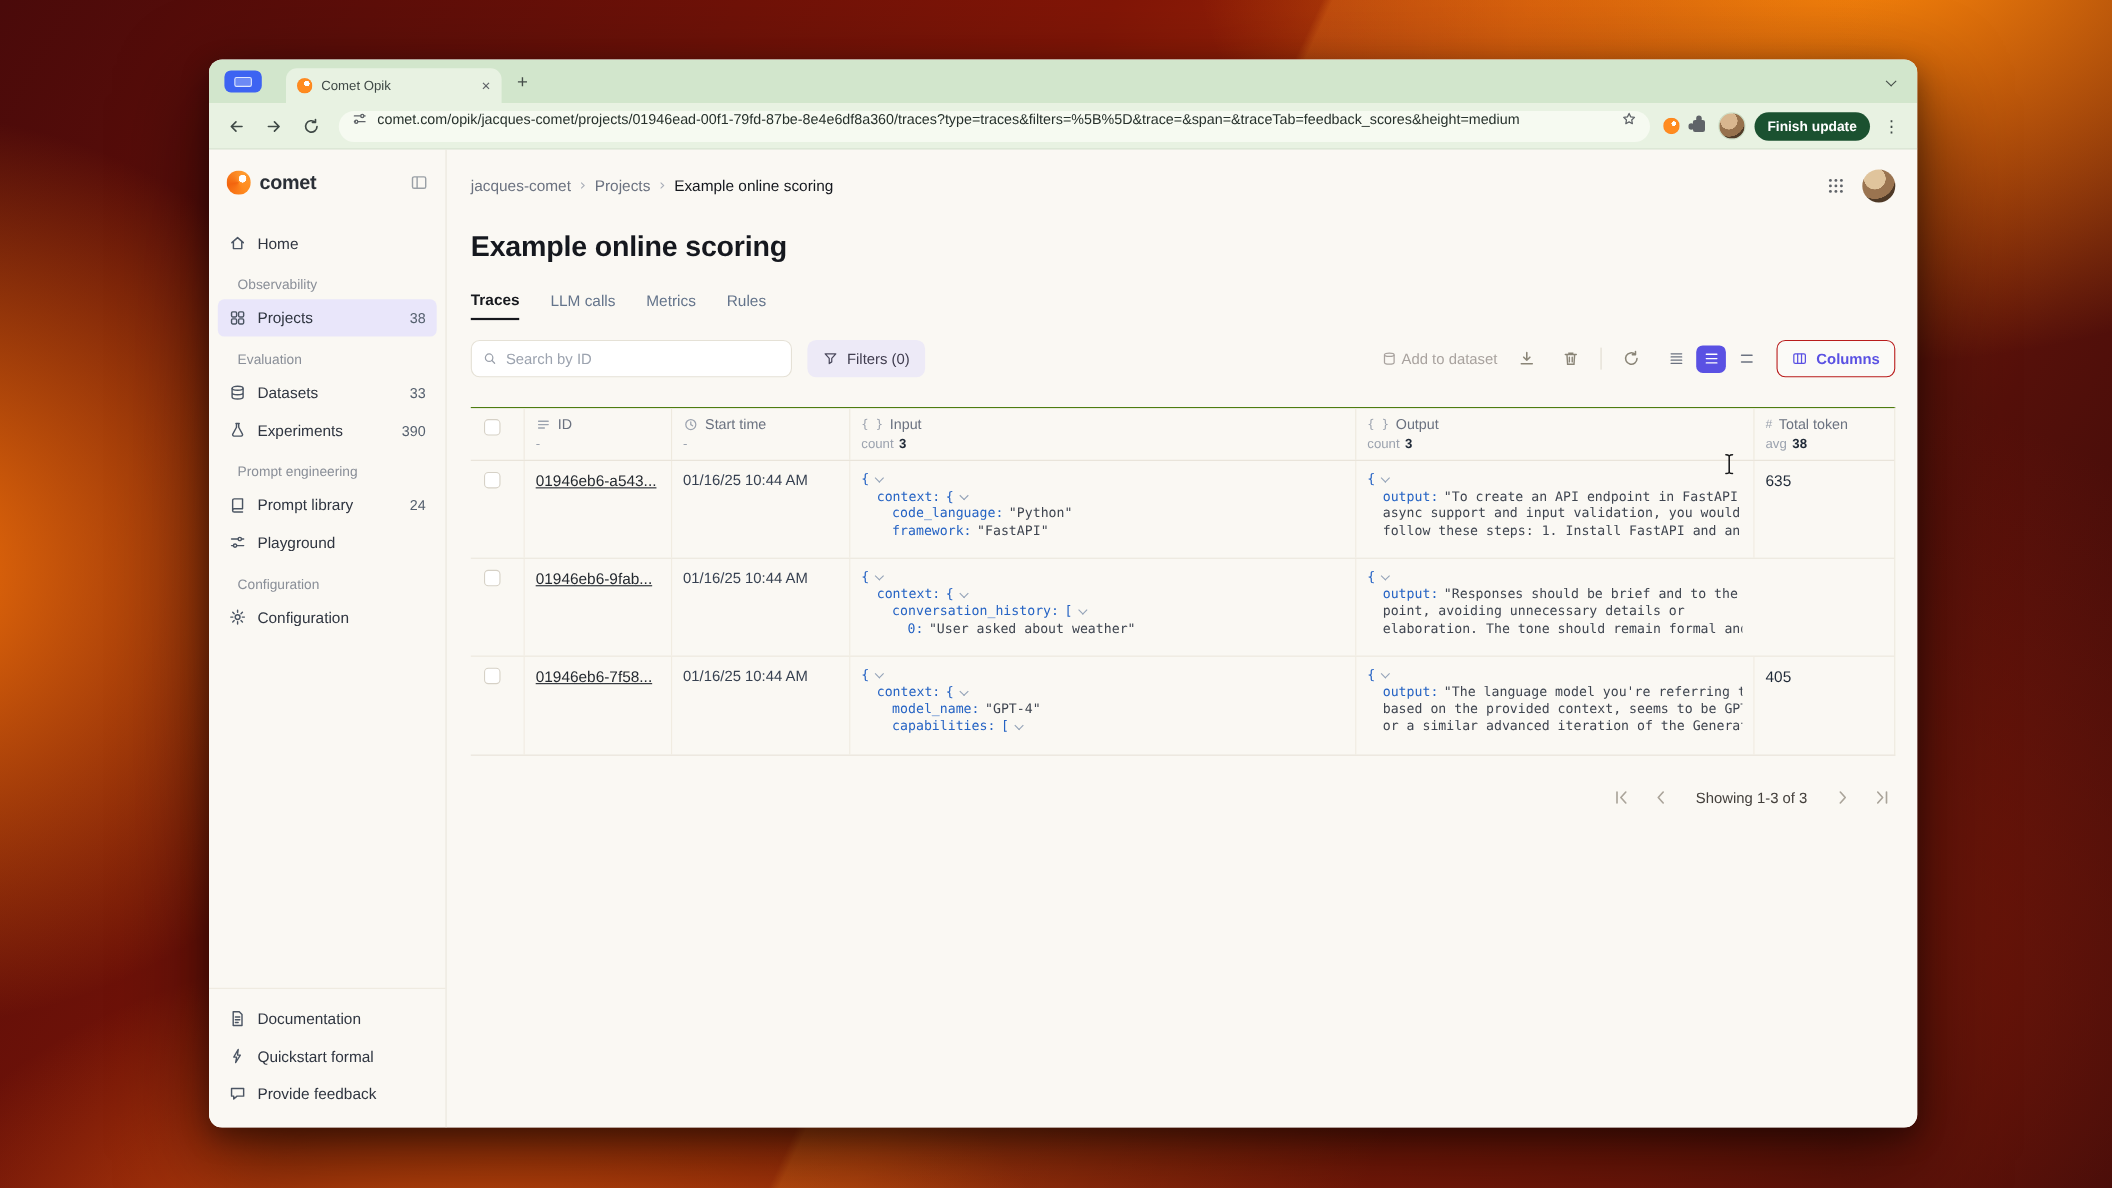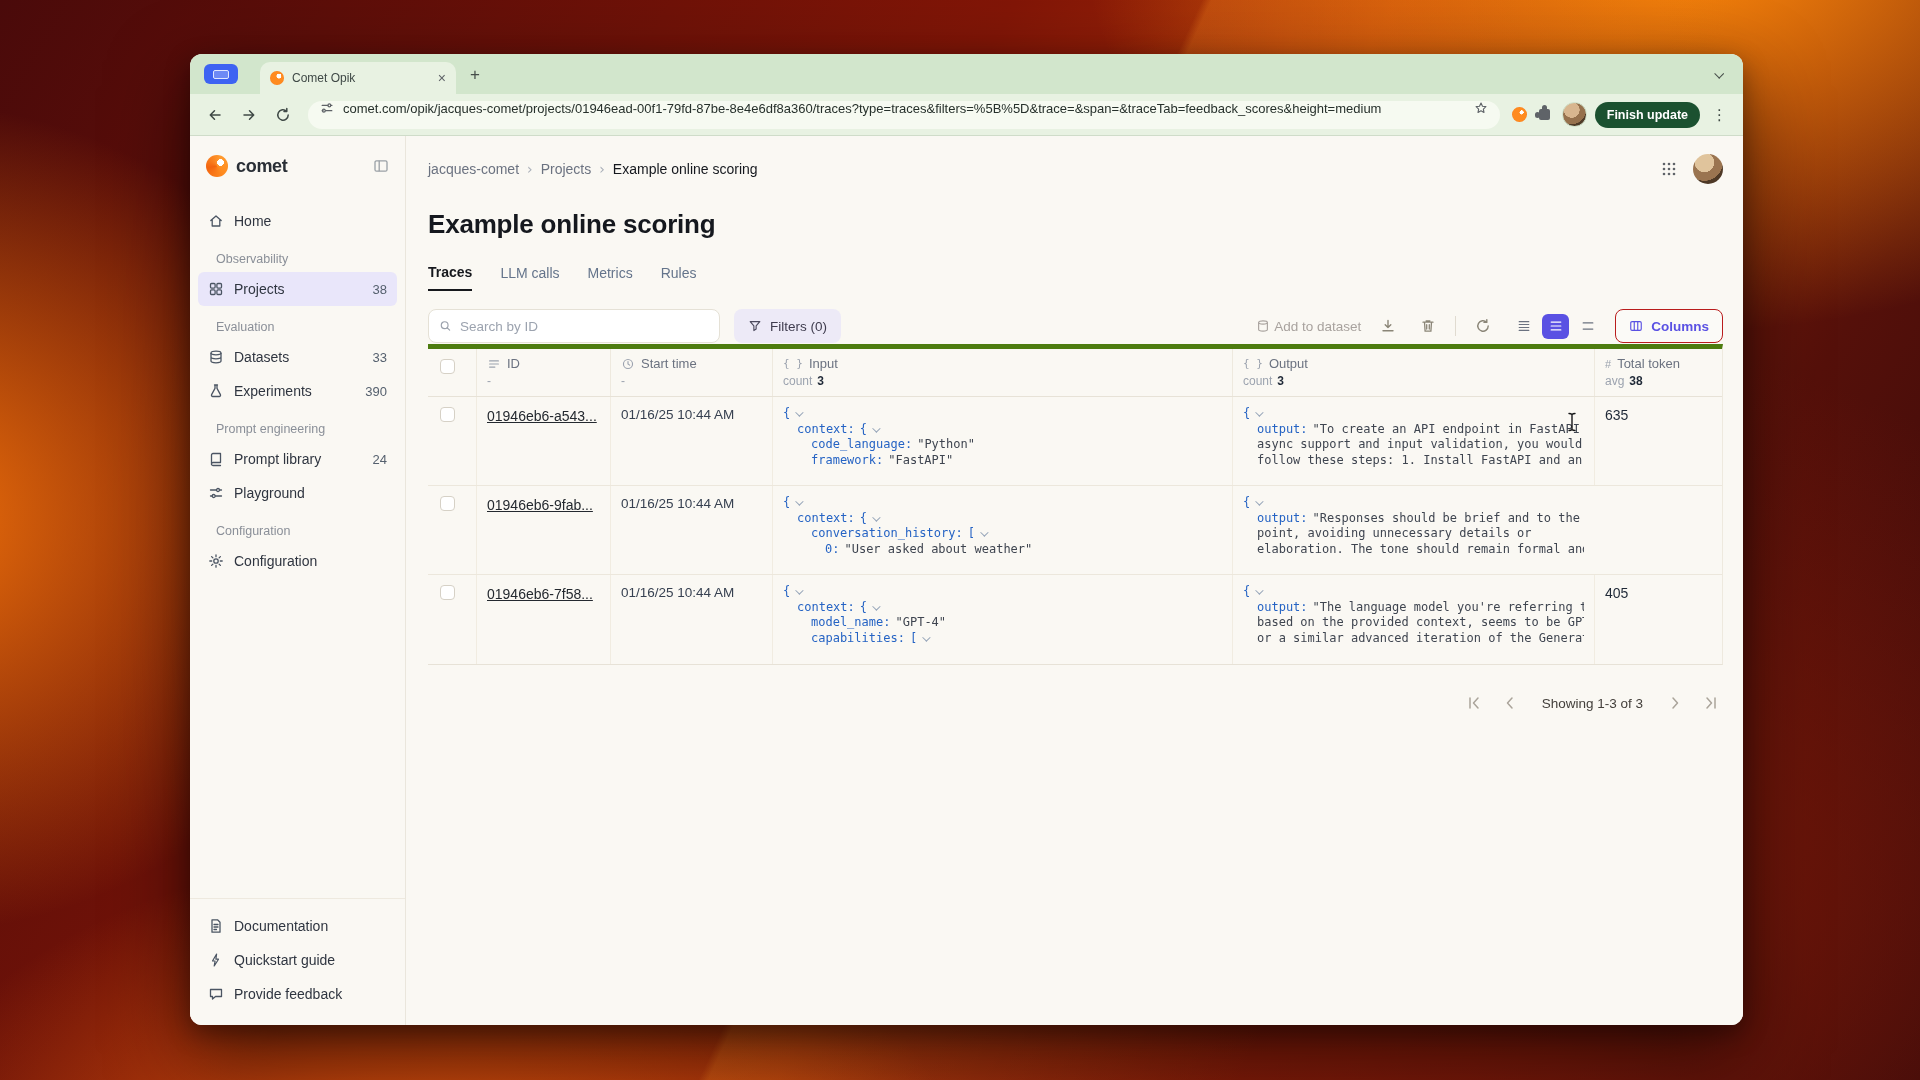--- a/index.html
+++ b/index.html
@@ -98,21 +98,21 @@
   .right-controls { margin-left:auto; display:flex; align-items:center; gap:14px; }
   .btn-ghost { display:flex; align-items:center; gap:4px; font-size:13.5px; color:#a8a29e; }
   .icon-btn { color:#8a8577; display:flex; align-items:center; justify-content:center; width:26px; height:26px; }
   .vdiv { width:1px; height:20px; background:#e0dbd0; }
   .density-group { display:flex; align-items:center; gap:5px; }
   .density-btn { width:27px; height:25px; border-radius:6px; display:flex; align-items:center; justify-content:center; color:#6b7280; }
   .density-btn.selected { background:#5a51e3; color:#fff; }
   .btn-columns { height:34px; display:flex; align-items:center; gap:8px; padding:0 13px; border-radius:8px; border:1px solid #b91c1c; color:#5a51e3; font-size:13.5px; font-weight:600; background:#fbfaf7; }
 
   
-  .table { margin-top:0; border-top:5px solid #4d7c0f; border-bottom:1px solid #e7e2d7; border-right:1px solid #eee9de; }
+  .table { margin-top:26px; border-top:1px solid #4d7c0f; border-bottom:1px solid #e7e2d7; border-right:1px solid #eee9de; }
   .thead, .trow { display:grid; grid-template-columns:48px 134px 162px 460px 362px 1fr; }
   .thead { border-bottom:1px solid #e7e2d7; height:48px; }
   .th { padding:7px 10px 0; border-left:1px solid #eee9de; min-width:0; }
   .th:first-child { border-left:none; padding-left:12px; }
   .th-label { display:flex; align-items:center; gap:6px; font-size:13px; color:#6b7280; white-space:nowrap; overflow:hidden; }
   .th-label .hic { color:#9ca3af; font-size:11px; display:flex; }
   .th-meta { margin-top:3px; font-size:12px; color:#9ca3af; display:flex; gap:5px; white-space:nowrap; }
   .th-meta b { color:#1f2937; font-weight:700; }
   .checkbox { width:15px; height:15px; border:1.5px solid #d6d1c6; border-radius:4px; background:#fff; display:inline-block; }
 
@@ -284,21 +284,21 @@
           <svg class="ic" viewBox="0 0 16 16" fill="none" stroke="currentColor" stroke-width="1.3" stroke-linecap="round" stroke-linejoin="round">
               <path d="M4 1.8h5.5L12 4.3v9.9H4z"></path>
               <path d="M6 6.5h4M6 9h4M6 11.5h2.5"></path>
             </svg>
           <span class="lbl">Documentation</span>
         </div>
         <div class="nav-item">
           <svg class="ic" viewBox="0 0 16 16" fill="none" stroke="currentColor" stroke-width="1.2" stroke-linejoin="round">
               <path d="M8.6 2 4.5 9h2.6l-.9 5 4.3-6.8H7.9z"></path>
             </svg>
-          <span class="lbl">Quickstart guide</span>
+          <span class="lbl">Quickstart formal</span>
         </div>
         <div class="nav-item">
           <svg class="ic" viewBox="0 0 16 16" fill="none" stroke="currentColor" stroke-width="1.3" stroke-linejoin="round">
               <path d="M2.5 3.5h11v7h-6l-3 2.6v-2.6h-2z"></path>
             </svg>
           <span class="lbl">Provide feedback</span>
         </div>
       </div>
     </aside>
 

